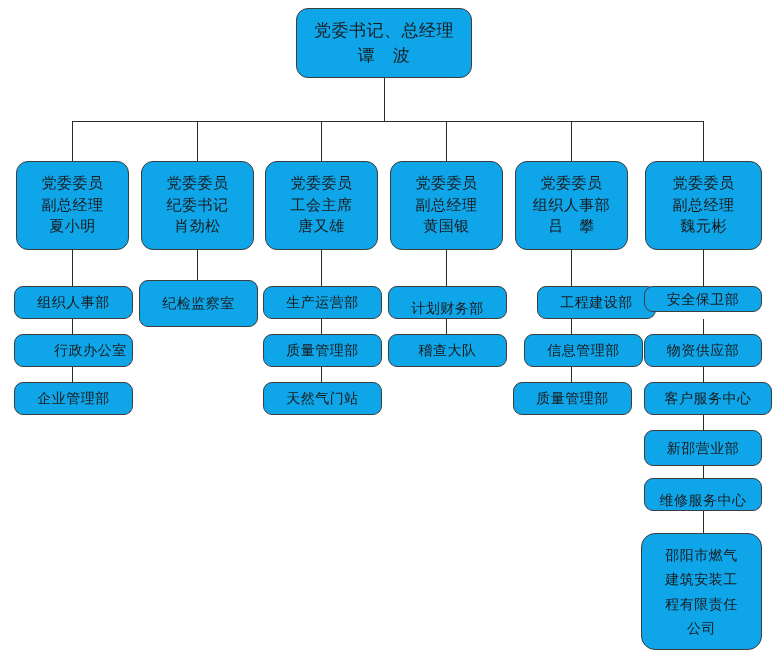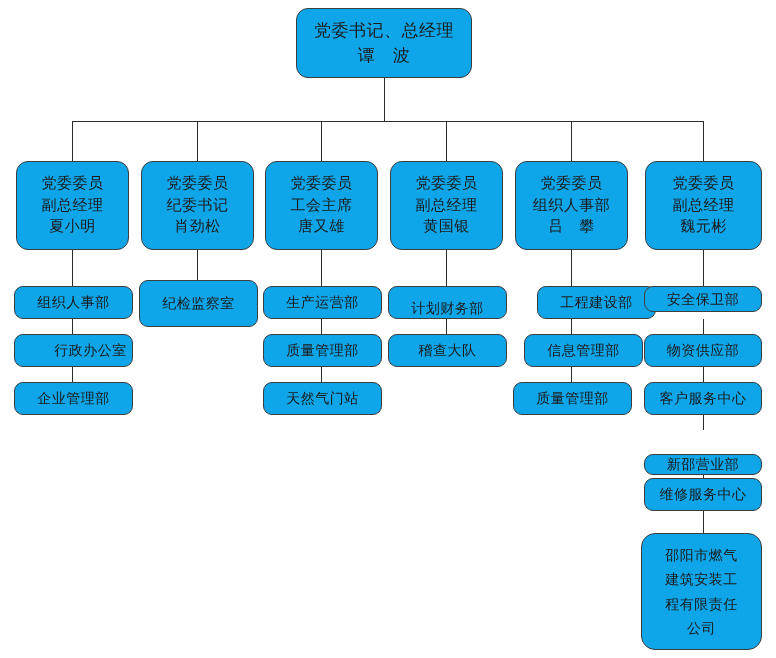--- a/index.html
+++ b/index.html
@@ -168,29 +168,29 @@
 
   <div class="conn v" style="left:703px; top:250px; height:36px;"></div>
   <div class="node dept" style="left:644px; top:286px; width:118px; height:26px;">
     <span class="line">安全保卫部</span>
   </div>
   <div class="conn v" style="left:703px; top:319px; height:15px;"></div>
   <div class="node dept" style="left:644px; top:334px; width:118px; height:33px;">
     <span class="line">物资供应部</span>
   </div>
   <div class="conn v" style="left:703px; top:367px; height:15px;"></div>
-  <div class="node dept" style="left:644px; top:382px; width:118px; height:33px;">
+  <div class="node dept" style="left:644px; top:382px; width:128px; height:33px;">
     <span class="line">客户服务中心</span>
   </div>
   <div class="conn v" style="left:703px; top:415px; height:15px;"></div>
-  <div class="node dept" style="left:644px; top:454px; width:118px; height:21px;">
+  <div class="node dept" style="left:644px; top:430px; width:118px; height:36px;">
     <span class="line">新邵营业部</span>
   </div>
   <div class="conn v" style="left:703px; top:463px; height:15px;"></div>
-  <div class="node dept" style="left:644px; top:478px; width:118px; height:33px;">
+  <div class="node dept" style="left:644px; top:478px; width:118px; height:33px;justify-content:flex-end;">
     <span class="line">维修服务中心</span>
   </div>
   <div class="conn v" style="left:703px; top:511px; height:22px;"></div>
 
   <div class="node company" style="left:641px; top:533px; width:121px; height:117px;">
     <span class="line">邵阳市燃气</span>
     <span class="line">建筑安装工</span>
     <span class="line">程有限责任</span>
     <span class="line">公司</span>
   </div>

